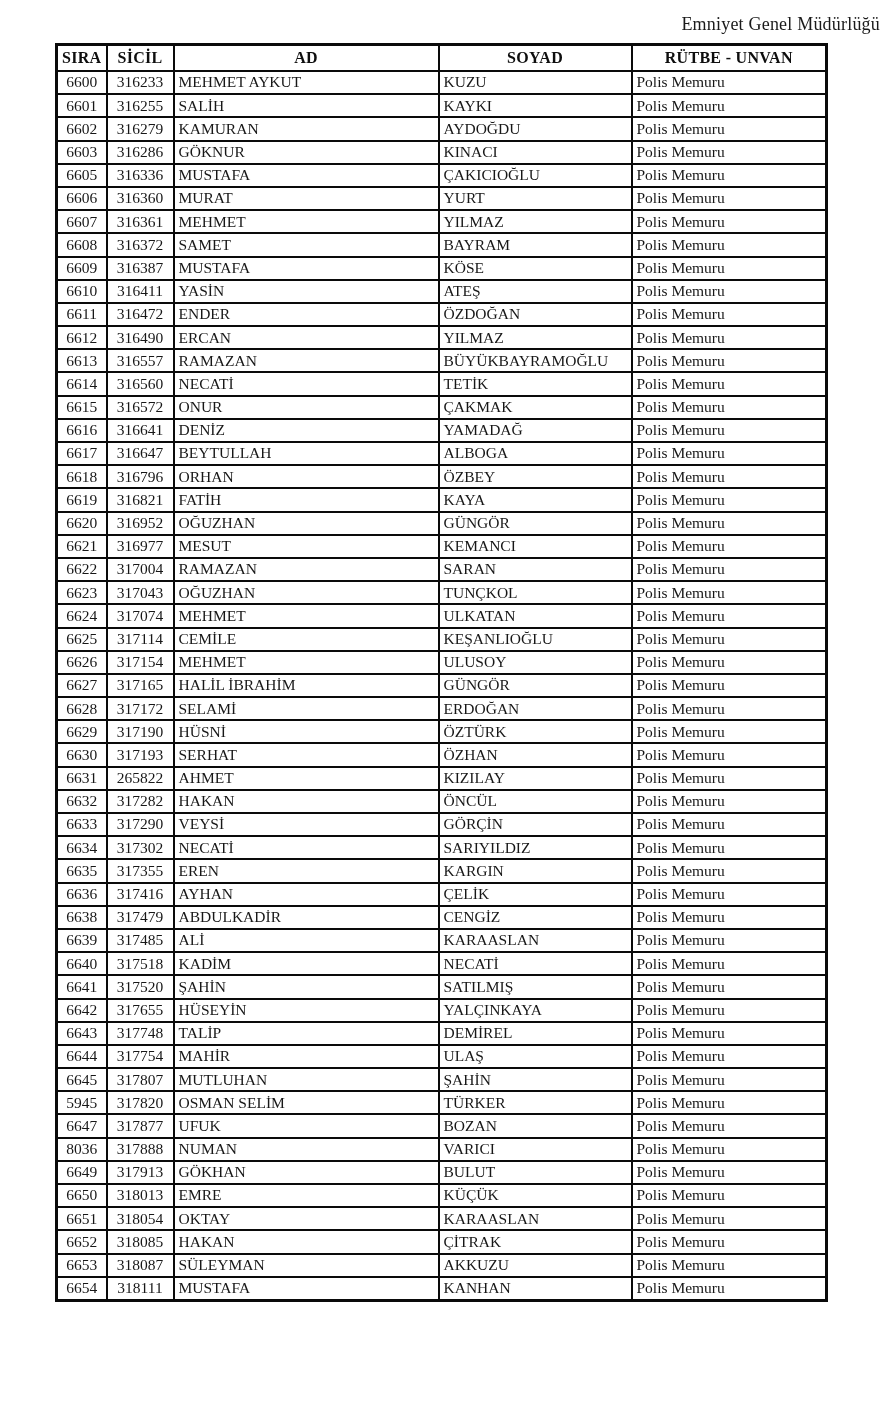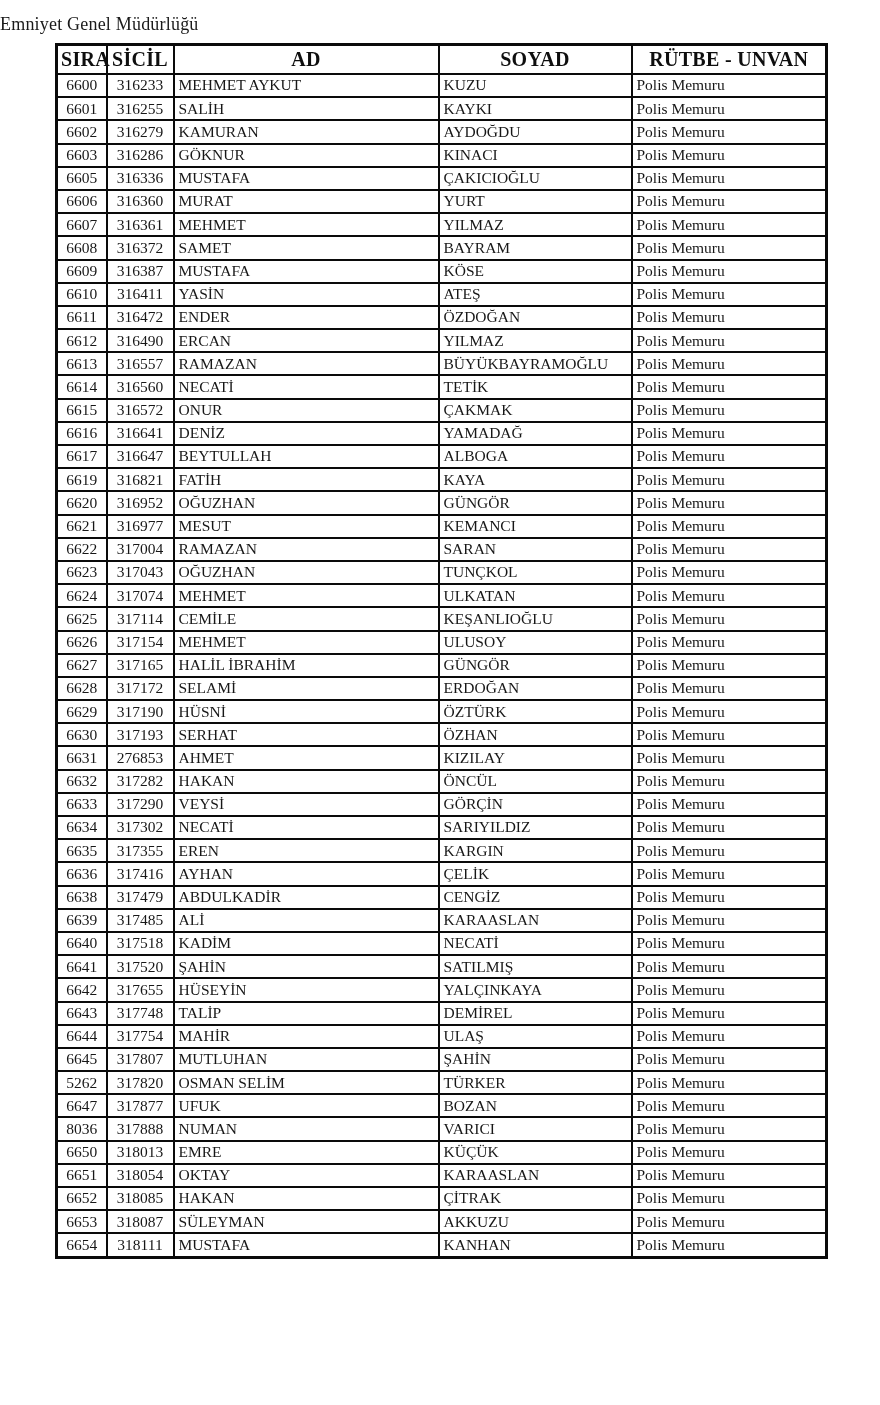--- a/index.html
+++ b/index.html
@@ -8,42 +8,42 @@
     background: #ffffff;
     width: 880px;
   }
   body {
     min-height: 1405px;
     font-family: "Liberation Serif", "DejaVu Serif", serif;
     color: #141414;
     position: relative;
   }
   .page-title {
-    text-align: left;
+    text-align: right;
     font-size: 18px;
     font-weight: normal;
     letter-spacing: 0.2px;
     padding-top: 14px;
     margin: 0 0 8px 0;
     color: #1a1a1a;
   }
   table.roster {
     border-collapse: collapse;
     margin-left: 55px;
     width: 770px;
     table-layout: fixed;
   }
   table.roster, table.roster th, table.roster td {
     border: 2px solid #0a0a0a;
   }
   table.roster {
     border-width: 3px;
   }
   table.roster th {
-    font-size: 20px;
+    font-size: 16px;
     font-weight: bold;
     text-align: center;
     padding: 2px 3px;
     height: 20px;
     color: #0e0e0e;
     letter-spacing: 0.3px;
   }
   table.roster td {
     font-size: 15.5px;
     padding: 0 4px;
@@ -199,20 +199,27 @@
         <td class="left">Polis Memuru</td>
       </tr>
       <tr>
         <td class="center">6617</td>
         <td class="center">316647</td>
         <td class="left">BEYTULLAH</td>
         <td class="left">ALBOGA</td>
         <td class="left">Polis Memuru</td>
       </tr>
       <tr>
+        <td class="center">6618</td>
+        <td class="center">316796</td>
+        <td class="left">ORHAN</td>
+        <td class="left">ÖZBEY</td>
+        <td class="left">Polis Memuru</td>
+      </tr>
+      <tr>
         <td class="center">6619</td>
         <td class="center">316821</td>
         <td class="left">FATİH</td>
         <td class="left">KAYA</td>
         <td class="left">Polis Memuru</td>
       </tr>
       <tr>
         <td class="center">6620</td>
         <td class="center">316952</td>
         <td class="left">OĞUZHAN</td>
@@ -284,21 +291,21 @@
       </tr>
       <tr>
         <td class="center">6630</td>
         <td class="center">317193</td>
         <td class="left">SERHAT</td>
         <td class="left">ÖZHAN</td>
         <td class="left">Polis Memuru</td>
       </tr>
       <tr>
         <td class="center">6631</td>
-        <td class="center">276853</td>
+        <td class="center">265822</td>
         <td class="left">AHMET</td>
         <td class="left">KIZILAY</td>
         <td class="left">Polis Memuru</td>
       </tr>
       <tr>
         <td class="center">6632</td>
         <td class="center">317282</td>
         <td class="left">HAKAN</td>
         <td class="left">ÖNCÜL</td>
         <td class="left">Polis Memuru</td>
@@ -381,41 +388,48 @@
         <td class="left">Polis Memuru</td>
       </tr>
       <tr>
         <td class="center">6645</td>
         <td class="center">317807</td>
         <td class="left">MUTLUHAN</td>
         <td class="left">ŞAHİN</td>
         <td class="left">Polis Memuru</td>
       </tr>
       <tr>
-        <td class="center">5262</td>
+        <td class="center">5945</td>
         <td class="center">317820</td>
         <td class="left">OSMAN SELİM</td>
         <td class="left">TÜRKER</td>
         <td class="left">Polis Memuru</td>
       </tr>
       <tr>
         <td class="center">6647</td>
         <td class="center">317877</td>
         <td class="left">UFUK</td>
         <td class="left">BOZAN</td>
         <td class="left">Polis Memuru</td>
       </tr>
       <tr>
         <td class="center">8036</td>
         <td class="center">317888</td>
         <td class="left">NUMAN</td>
         <td class="left">VARICI</td>
         <td class="left">Polis Memuru</td>
       </tr>
       <tr>
+        <td class="center">6649</td>
+        <td class="center">317913</td>
+        <td class="left">GÖKHAN</td>
+        <td class="left">BULUT</td>
+        <td class="left">Polis Memuru</td>
+      </tr>
+      <tr>
         <td class="center">6650</td>
         <td class="center">318013</td>
         <td class="left">EMRE</td>
         <td class="left">KÜÇÜK</td>
         <td class="left">Polis Memuru</td>
       </tr>
       <tr>
         <td class="center">6651</td>
         <td class="center">318054</td>
         <td class="left">OKTAY</td>

